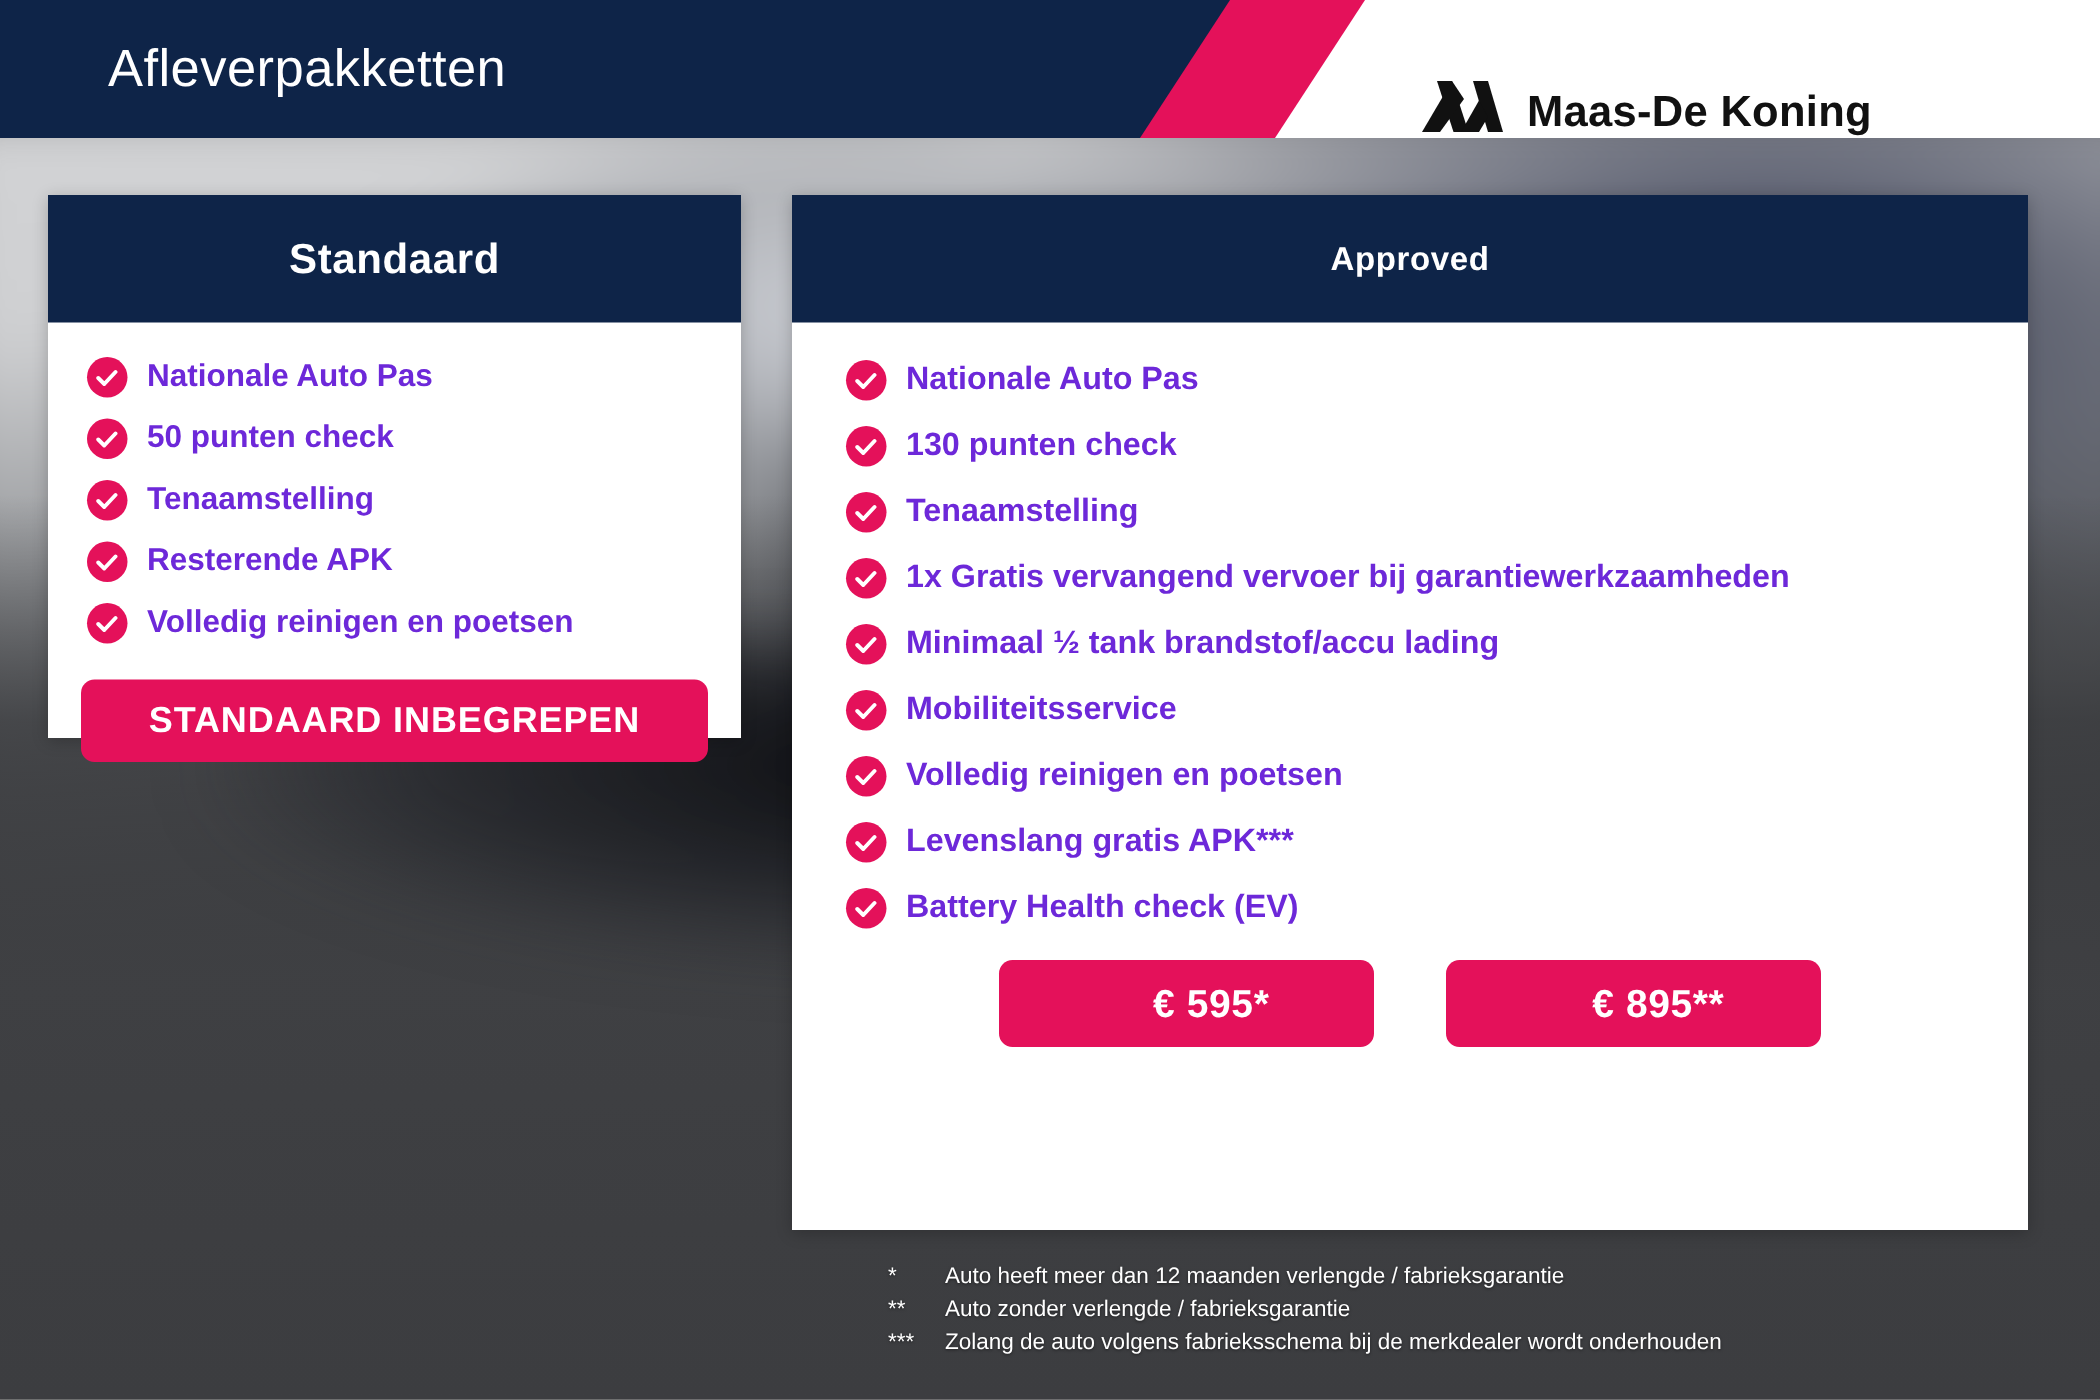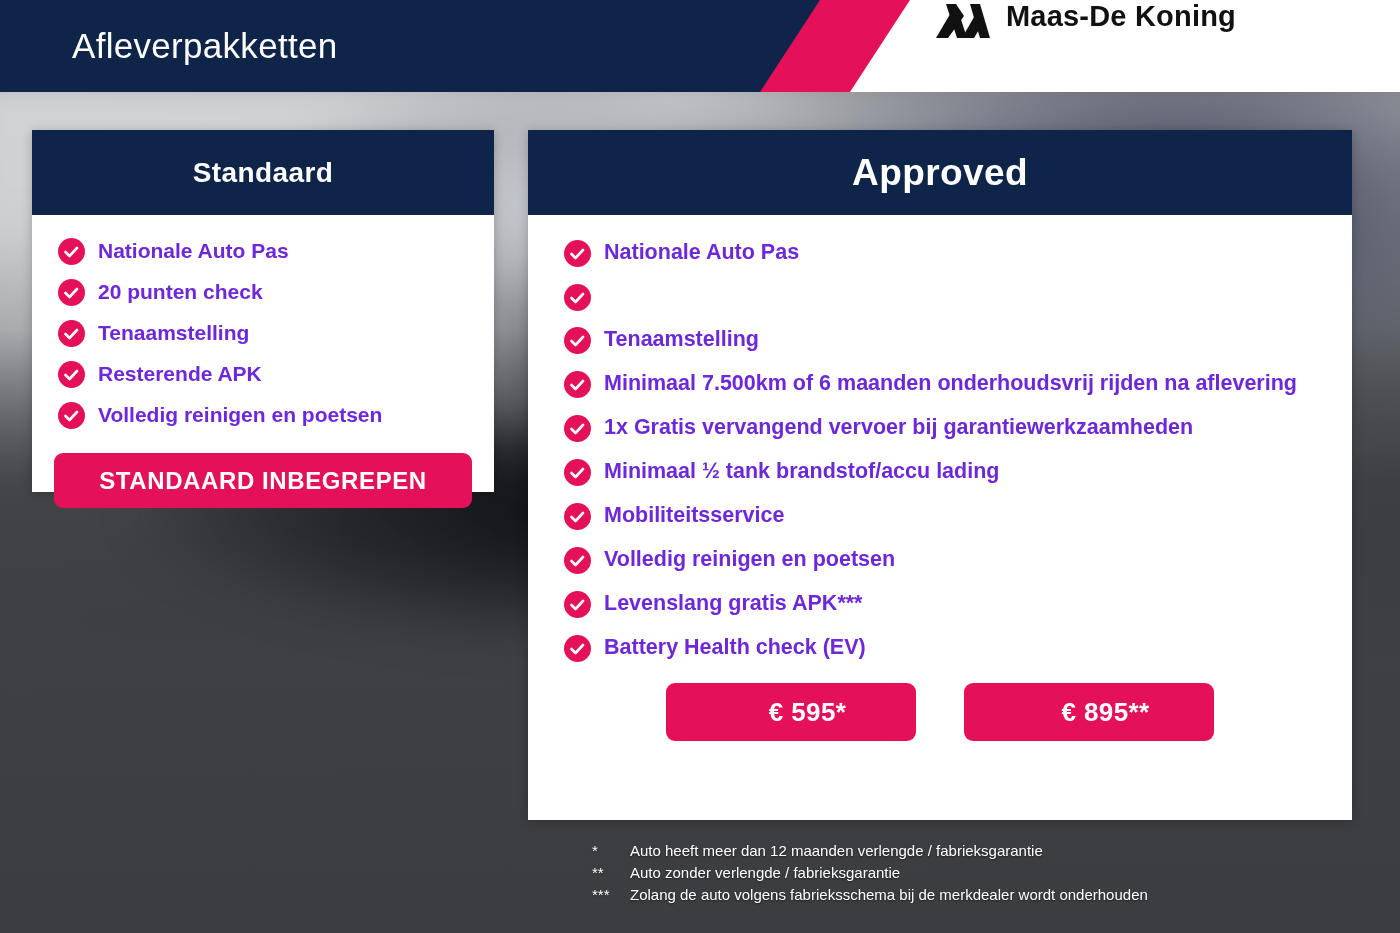--- a/index.html
+++ b/index.html
@@ -57,22 +57,22 @@
     clip-path:polygon(60px 0, 150px 0, 90px 92px, 0 92px);
   }
   .hdr-title {
     position:absolute; left:72px; top:0; height:92px;
     display:flex; align-items:center;
     color:#ffffff;
     font-size:35px; font-weight:normal;
     letter-spacing:0.3px;
   }
   .hdr-logo {
-    position:absolute; right:164px; top:0; height:92px;
-    display:flex; align-items:flex-start; gap:14px;
+    position:absolute; right:152px; top:0; height:92px;
+    display:flex; align-items:flex-end; gap:14px;
   }
   .logo-mark { width:58px; height:42px; display:block; }
   .logo-text {
     color:#111111;
     font-size:29px; font-weight:bold; letter-spacing:0.2px;
   }
 
   
   .card {
     position:absolute;
@@ -124,21 +124,21 @@
     border:none; border-radius:9px;
     color:#ffffff;
     font-family:"Liberation Sans", sans-serif;
     font-size:24px; font-weight:bold;
     letter-spacing:0.6px;
     cursor:pointer;
   }
 
   
   #card-approved { left:528px; top:130px; width:824px; height:690px; }
-  #card-approved .card-head { height:85px; font-size:37px; }
+  #card-approved .card-head { height:85px; font-size:22px; }
   #card-approved .feature-list { padding:22px 0 0 36px; }
   #card-approved .feature-item { margin-bottom:13px; }
   #card-approved .feature-text { font-size:21.5px; line-height:31px; }
   #card-approved .check-icon { width:27px; height:27px; margin-top:3px; }
 
   .price-row {
     display:flex; justify-content:center; gap:48px;
     margin-top:20px;
   }
   .price-btn {
@@ -206,21 +206,21 @@
               </svg>
             </span>
             <span class="feature-text">Nationale Auto Pas</span>
           </li>
           <li class="feature-item">
             <span class="check-icon">
               <svg width="15" height="12" viewBox="0 0 15 12">
                 <polyline points="1.5,6 5.5,10 13,2" fill="none" stroke="#ffffff" stroke-width="2.6" stroke-linecap="round" stroke-linejoin="round"></polyline>
               </svg>
             </span>
-            <span class="feature-text">20 punten check</span>
+            <span class="feature-text">50 punten check</span>
           </li>
           <li class="feature-item">
             <span class="check-icon">
               <svg width="15" height="12" viewBox="0 0 15 12">
                 <polyline points="1.5,6 5.5,10 13,2" fill="none" stroke="#ffffff" stroke-width="2.6" stroke-linecap="round" stroke-linejoin="round"></polyline>
               </svg>
             </span>
             <span class="feature-text">Tenaamstelling</span>
           </li>
           <li class="feature-item">
@@ -255,36 +255,29 @@
               </svg>
             </span>
             <span class="feature-text">Nationale Auto Pas</span>
           </li>
           <li class="feature-item">
             <span class="check-icon">
               <svg width="15" height="12" viewBox="0 0 15 12">
                 <polyline points="1.5,6 5.5,10 13,2" fill="none" stroke="#ffffff" stroke-width="2.6" stroke-linecap="round" stroke-linejoin="round"></polyline>
               </svg>
             </span>
+            <span class="feature-text">130 punten check</span>
           </li>
           <li class="feature-item">
             <span class="check-icon">
               <svg width="15" height="12" viewBox="0 0 15 12">
                 <polyline points="1.5,6 5.5,10 13,2" fill="none" stroke="#ffffff" stroke-width="2.6" stroke-linecap="round" stroke-linejoin="round"></polyline>
               </svg>
             </span>
             <span class="feature-text">Tenaamstelling</span>
-          </li>
-          <li class="feature-item">
-            <span class="check-icon">
-              <svg width="15" height="12" viewBox="0 0 15 12">
-                <polyline points="1.5,6 5.5,10 13,2" fill="none" stroke="#ffffff" stroke-width="2.6" stroke-linecap="round" stroke-linejoin="round"></polyline>
-              </svg>
-            </span>
-            <span class="feature-text">Minimaal 7.500km of 6 maanden onderhoudsvrij rijden na aflevering</span>
           </li>
           <li class="feature-item">
             <span class="check-icon">
               <svg width="15" height="12" viewBox="0 0 15 12">
                 <polyline points="1.5,6 5.5,10 13,2" fill="none" stroke="#ffffff" stroke-width="2.6" stroke-linecap="round" stroke-linejoin="round"></polyline>
               </svg>
             </span>
             <span class="feature-text">1x Gratis vervangend vervoer bij garantiewerkzaamheden</span>
           </li>
           <li class="feature-item">

